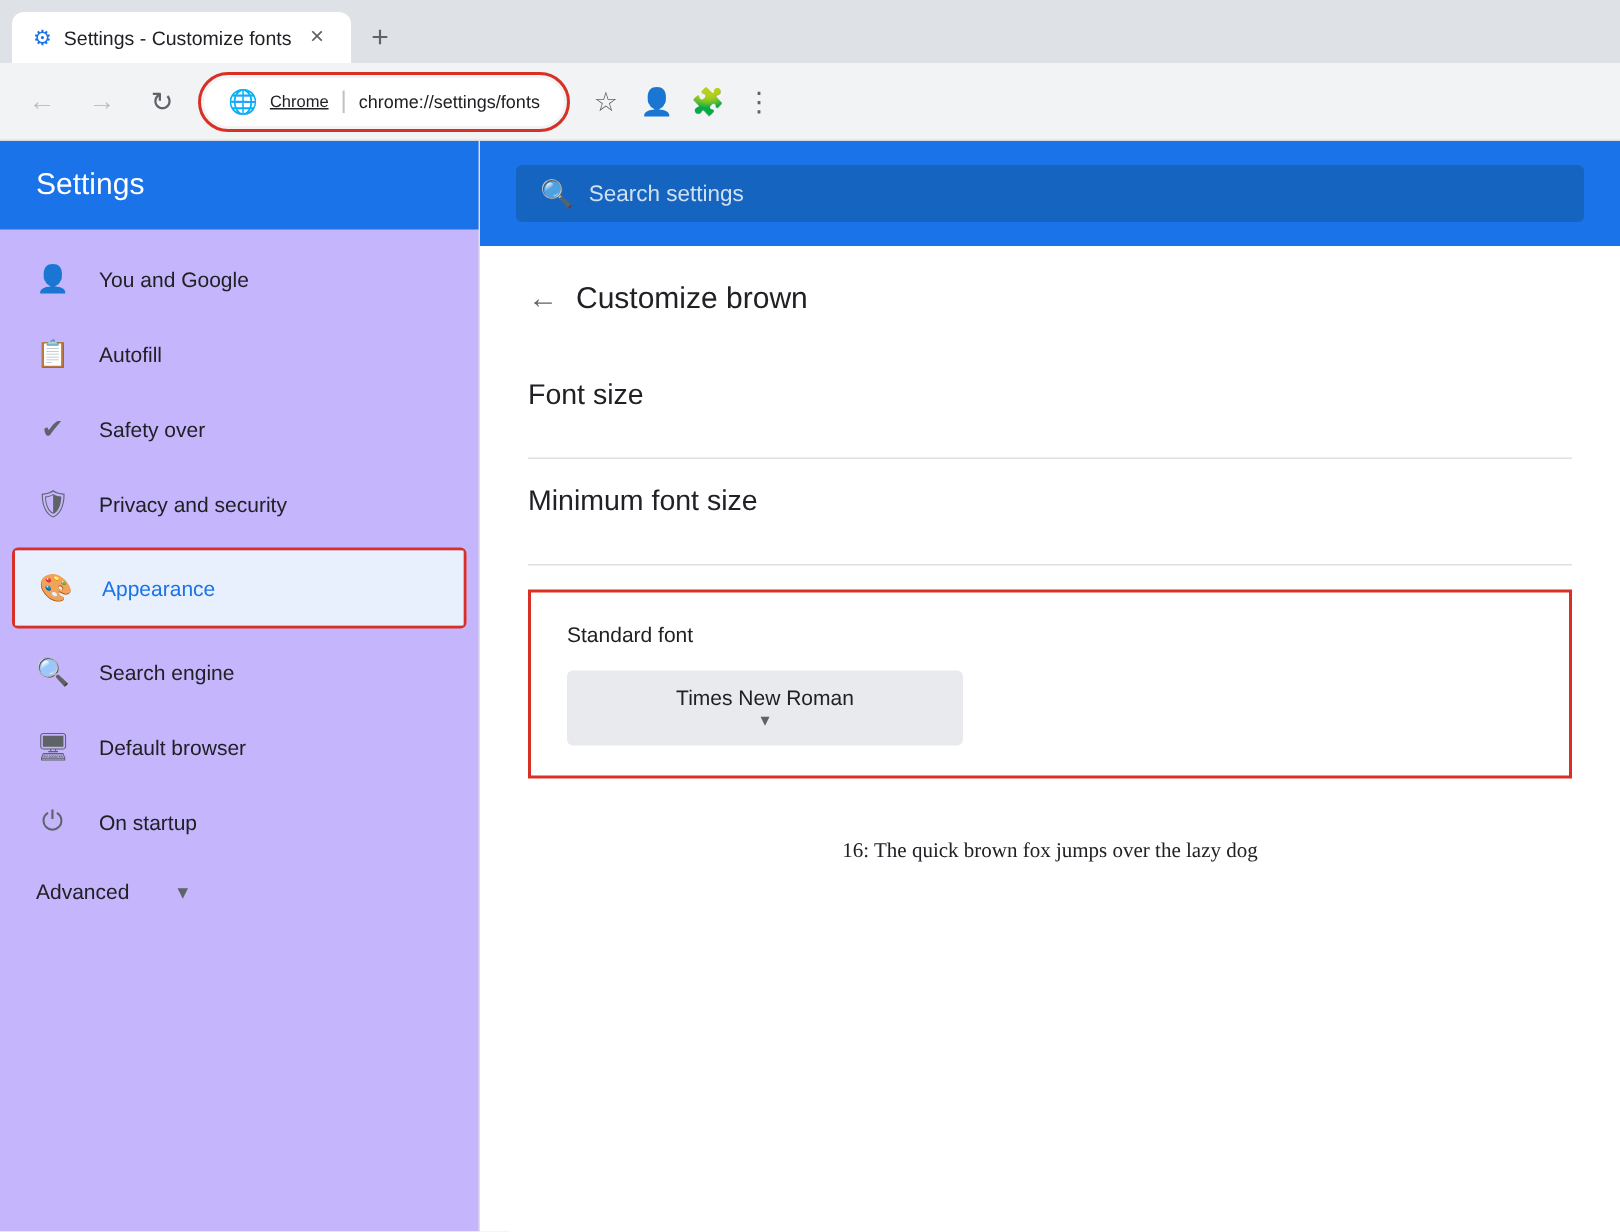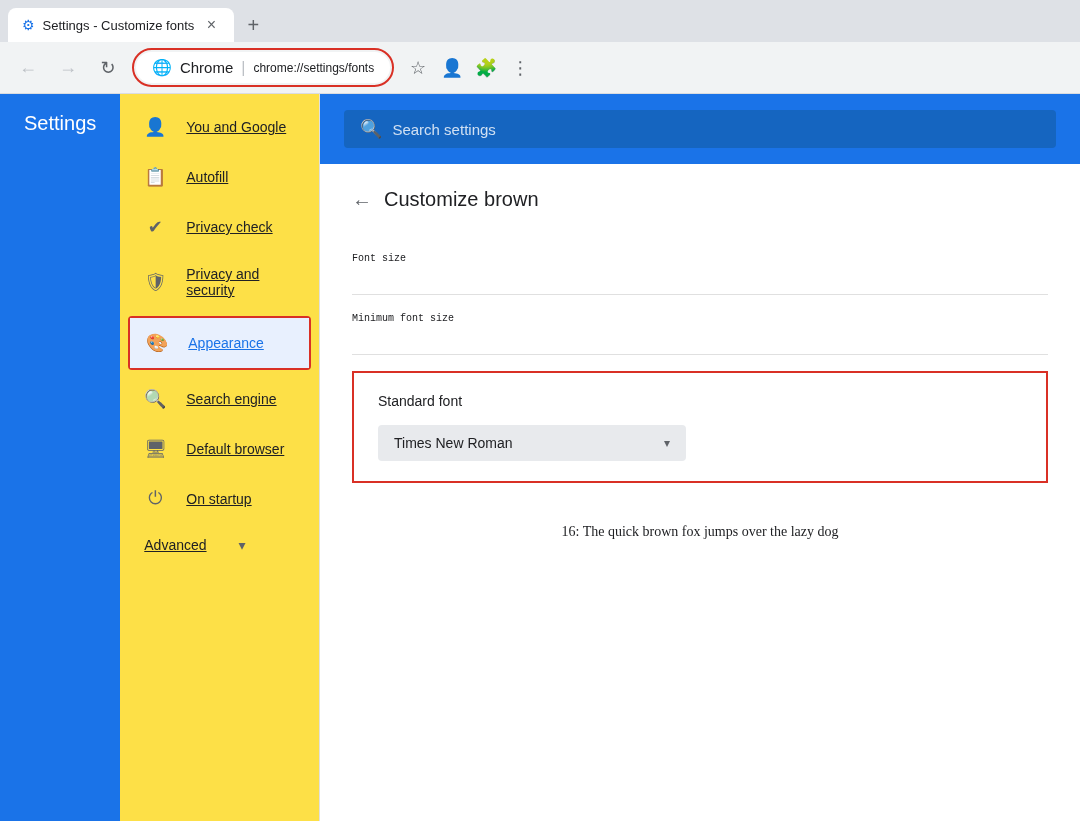--- a/index.html
+++ b/index.html
@@ -15,58 +15,58 @@
     .tab .tab-title { flex: 1; font-size: 13px; color: #202124; }
     .tab .tab-close { color: #5f6368; font-size: 16px; cursor: pointer; width: 18px; height: 18px; display: flex; align-items: center; justify-content: center; border-radius: 50%; }
     .new-tab-btn { display: flex; align-items: center; justify-content: center; width: 30px; height: 30px; border-radius: 50%; font-size: 20px; color: #5f6368; cursor: pointer; margin-left: 4px; margin-bottom: 2px; }
 
     
     .address-bar { display: flex; align-items: center; padding: 6px 12px; background: #f1f3f4; height: 52px; gap: 8px; border-bottom: 1px solid #dadce0; }
     .nav-btn { width: 32px; height: 32px; border-radius: 50%; display: flex; align-items: center; justify-content: center; cursor: pointer; color: #5f6368; font-size: 18px; }
     .nav-btn.disabled { color: #bdc1c6; cursor: default; }
     .url-bar-wrapper { display: flex; align-items: center; flex: 1; background: #fff; border-radius: 24px; padding: 6px 16px; border: 2px solid #1a73e8; gap: 8px; }
     .url-bar-globe { color: #1a73e8; font-size: 16px; }
-    .url-bar-chrome { font-size: 15px; color: #202124; }
+    .url-bar-chrome { font-size: 11px; color: #202124; text-decoration: underline; }
     .url-bar-separator { color: #bdc1c6; }
     .url-bar-url { font-size: 12px; color: #202124; flex: 1; outline: none; border: none; background: transparent; }
     @keyframes blink { 50% { opacity: 0; } }
     .address-bar-right { display: flex; gap: 2px; }
 
     
     .page-content { flex: 1; display: flex; overflow: hidden; }
 
     
-    .sidebar { width: 320px; min-width: 320px; background: #fde047; display: flex; flex-direction: row; border-right: 1px solid #e0e0e0; }
+    .sidebar { width: 320px; min-width: 320px; background: #c4b5fd; display: flex; flex-direction: column; border-right: 1px solid #e0e0e0; }
     .sidebar-header { background: #1a73e8; color: #fff; padding: 18px 24px; font-size: 20px; font-weight: 500; }
     .sidebar-items { flex: 1; padding: 8px 0; overflow-y: auto; }
     .sidebar-item { display: flex; align-items: center; padding: 14px 24px; gap: 20px; cursor: pointer; font-size: 14px; color: #202124; }
     .sidebar-item.active { color: #1a73e8; background: #e8f0fe; border-left: 3px solid #1a73e8; padding-left: 21px; }
     .sidebar-item.active .item-icon { color: #1a73e8; }
     .sidebar-item .item-icon { font-size: 18px; color: #5f6368; width: 22px; text-align: center; }
-    .sidebar-item-label { font-size: 14px; text-decoration: underline; }
+    .sidebar-item-label { font-size: 14px; }
     .sidebar-advanced { display: flex; align-items: center; padding: 14px 24px; gap: 24px; cursor: pointer; font-size: 14px; color: #202124; }
 
     
     .main-content { flex: 1; background: #fff; overflow-y: auto; }
     .main-header { background: #1a73e8; padding: 16px 24px; display: flex; align-items: center; }
     .search-bar { display: flex; align-items: center; background: #1565c0; border-radius: 4px; padding: 8px 16px; gap: 10px; flex: 1; }
     .search-icon { color: #fff; font-size: 18px; opacity: 0.9; }
     .search-placeholder { color: rgba(255,255,255,0.8); font-size: 15px; }
 
     .main-body { padding: 24px 32px; }
     .section-title { display: flex; align-items: center; gap: 12px; margin-bottom: 24px; }
     .back-arrow { font-size: 20px; color: #5f6368; cursor: pointer; }
     .section-heading { font-size: 20px; color: #202124; font-weight: 400; }
 
     .font-setting-row { padding: 18px 0; border-bottom: 1px solid #e0e0e0; }
-    .font-setting-label { font-size: 10px; color: #202124; margin-bottom: 12px; font-family: Liberation Mono, monospace; }
+    .font-setting-label { font-size: 19px; color: #202124; margin-bottom: 12px; }
 
     .standard-font-box { border: 2px solid #d93025; border-radius: 0; padding: 20px 24px; margin: 16px 0; }
     .standard-font-label { font-size: 14px; color: #202124; margin-bottom: 16px; }
-    .font-select { display: flex; align-items: center; justify-content: space-between; background: #e8eaed; border-radius: 4px; padding: 10px 16px; width: 308px; cursor: pointer; }
+    .font-select { display: flex; align-items: center; justify-content: space-between; background: #e8eaed; border-radius: 4px; padding: 10px 16px; width: 264px; cursor: pointer; flex-direction: column; }
     .font-select-text { font-size: 14px; color: #202124; }
     .font-select-arrow { font-size: 12px; color: #5f6368; }
 
     .preview-text { font-size: 14px; color: #202124; text-align: center; padding: 8px 0; font-family: 'Times New Roman', serif; margin-top: 33px; }
   </style>
 </head>
 <body>
 
 <div class="browser-frame">
 
@@ -114,21 +114,21 @@
           <span class="sidebar-item-label">You and Google</span>
         </div>
 
         <div class="sidebar-item">
           <span class="item-icon">📋</span>
           <span class="sidebar-item-label">Autofill</span>
         </div>
 
         <div class="sidebar-item">
           <span class="item-icon">✔</span>
-          <span class="sidebar-item-label">Privacy check</span>
+          <span class="sidebar-item-label">Safety over</span>
         </div>
 
         <div class="sidebar-item">
           <span class="item-icon">🛡</span>
           <span class="sidebar-item-label">Privacy and security</span>
         </div>
 
         <div style="border: 2.5px solid #d93025; border-radius: 4px; margin: 4px 8px;">
           <div class="sidebar-item active" style="border: none; margin: 0; padding: 14px 16px;">
             <span class="item-icon">🎨</span>

